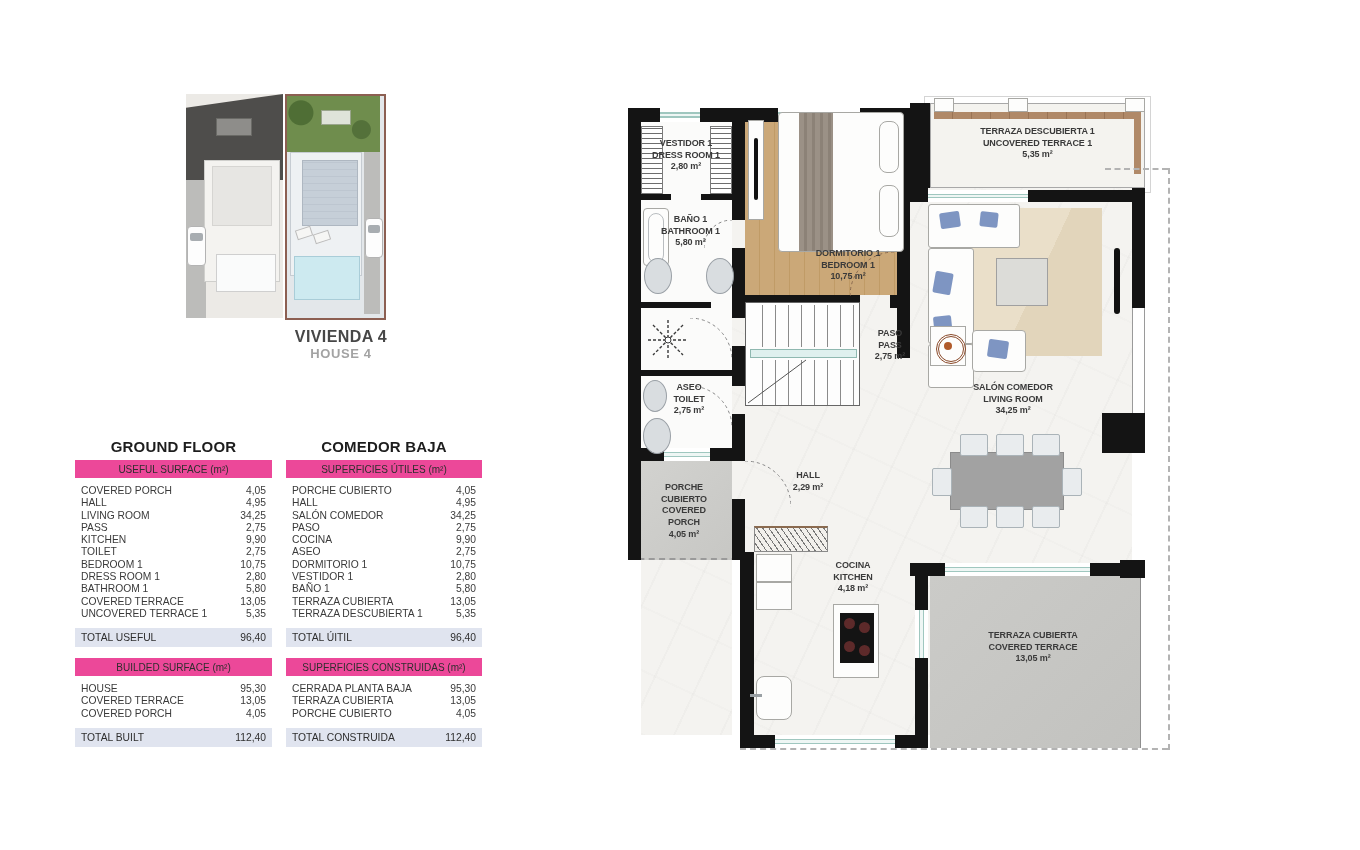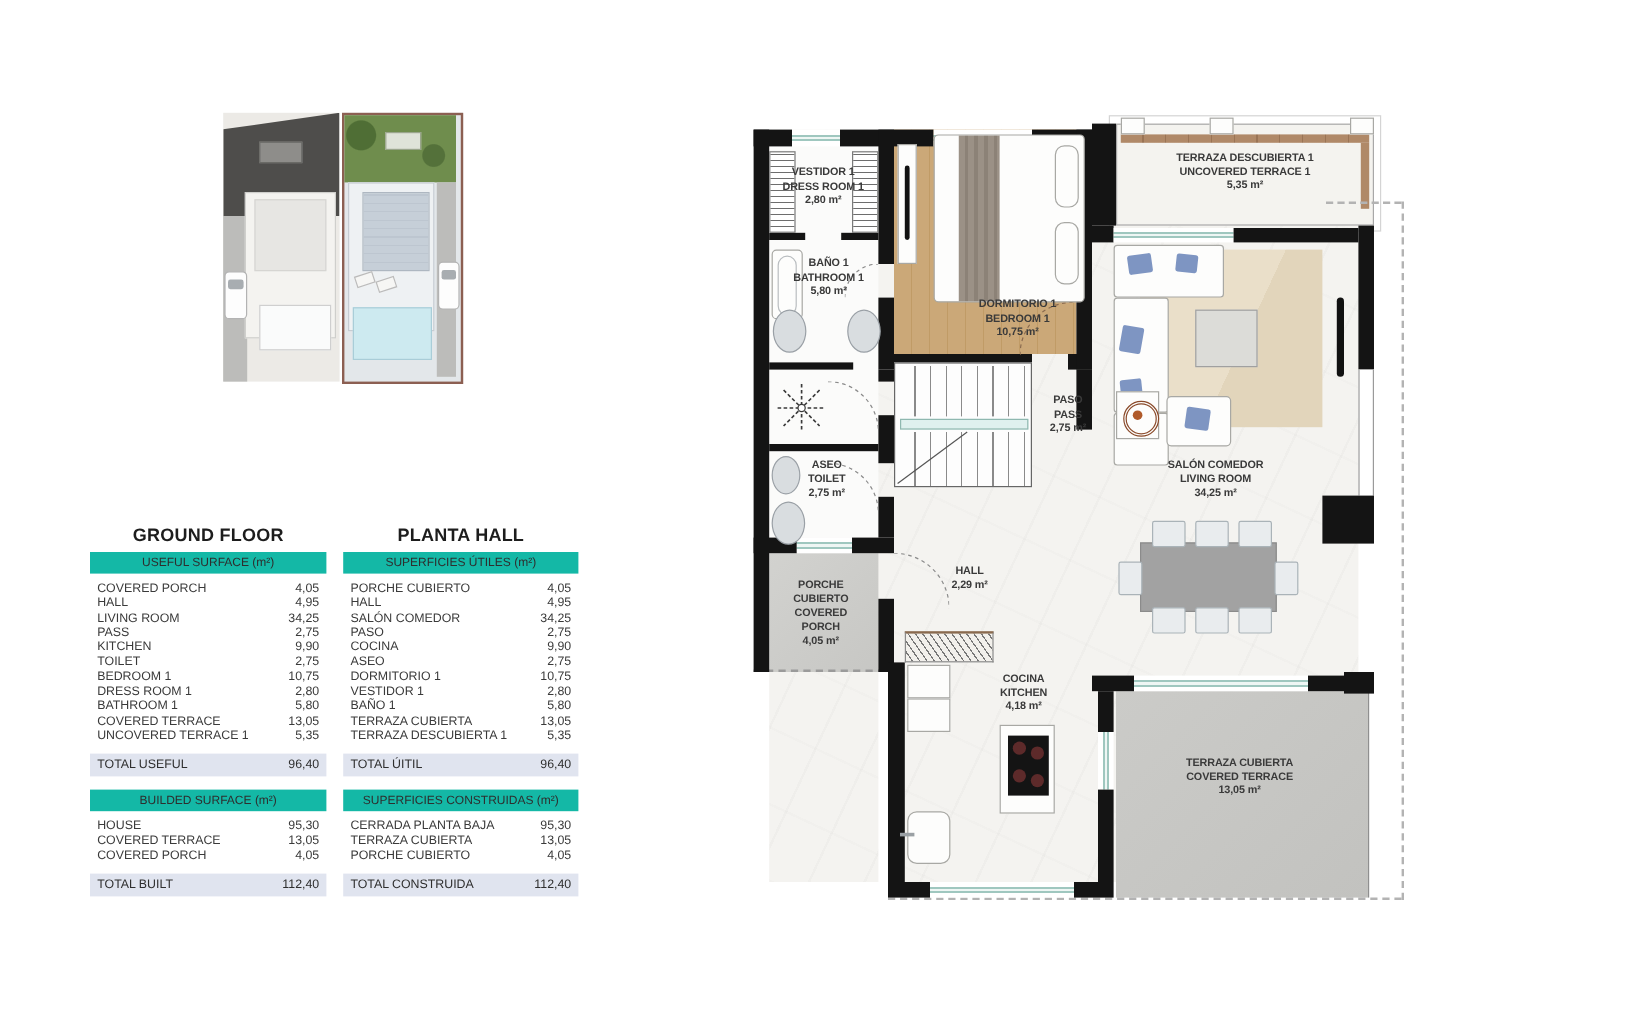--- a/index.html
+++ b/index.html
@@ -3,21 +3,21 @@
 <meta charset="utf-8">
 <style>
   html,body{margin:0;padding:0;background:#fff;}
   .stage{position:relative;width:1360px;height:850px;background:#fff;overflow:hidden;
          font-family:"Liberation Sans",sans-serif;}
   .abs{position:absolute;}
   
   .tbl{position:absolute;width:197px;}
   .tbl-title{height:19px;margin-bottom:3px;text-align:center;font-size:15px;font-weight:bold;
              color:#1d1d1d;letter-spacing:.2px;}
-  .thead{height:18px;margin-bottom:7px;background:#14b8a6;display:flex;align-items:center;
+  .thead{height:18px;margin-bottom:7px;background:#ec4899;display:flex;align-items:center;
          justify-content:center;font-size:10px;color:#2e2e2e;}
   .rows{height:135px;margin-bottom:8px;}
   .rows-short{height:37px;margin-bottom:8px;}
   .trow{display:flex;justify-content:space-between;font-size:10.3px;color:#3a3a3a;
         height:12.3px;line-height:12.3px;padding:0 6px;}
   .ttotal{height:19px;margin-bottom:11px;background:#e0e4ef;display:flex;align-items:center;
           justify-content:space-between;font-size:10.3px;color:#2e2e2e;padding:0 6px;}
   
   .site{position:absolute;left:186px;top:94px;width:198px;height:224px;}
   .car{background:#fdfdfd;border:1px solid #b3b3b3;border-radius:4px;}
@@ -66,20 +66,24 @@
   <div class="abs" style="left:178px;top:58px;width:16px;height:162px;background:#bcbcba;"></div>
   <div class="abs white-box" style="left:104px;top:58px;width:72px;height:124px;background:#eef1f3;border-color:#c6ccd2;"></div>
   <div class="abs" style="left:116px;top:66px;width:54px;height:64px;background:repeating-linear-gradient(0deg,#c6cfd8 0 6px,#bdc6d0 6px 7px);border:1px solid #aeb7c1;"></div>
   <div class="abs" style="left:110px;top:134px;width:14px;height:8px;background:#f6f6f4;border:1px solid #bbb;transform:rotate(-18deg);"></div>
   <div class="abs" style="left:128px;top:138px;width:14px;height:8px;background:#f6f6f4;border:1px solid #bbb;transform:rotate(-18deg);"></div>
   <div class="abs" style="left:108px;top:162px;width:64px;height:42px;background:#cdeaf0;border:1px solid #a9cdd8;"></div>
   <div class="abs car" style="left:179px;top:124px;width:16px;height:38px;">
         <i></i>
       </div>
 </div>
+<div class="site-label">
+  <div class="l1">VIVIENDA 4</div>
+  <div class="l2">HOUSE 4</div>
+</div>
 
 <div class="tbl" style="left:75px;top:438px;">
   <div class="tbl-title">GROUND FLOOR</div>
   <div class="thead">USEFUL SURFACE (m²)</div>
   <div class="rows">
         <div class="trow">
           <span>COVERED PORCH</span>
           <span>4,05</span>
         </div>
         <div class="trow">
@@ -141,21 +145,21 @@
           <span>COVERED PORCH</span>
           <span>4,05</span>
         </div>
       </div>
   <div class="ttotal">
     <span>TOTAL BUILT</span>
     <span>112,40</span>
   </div>
 </div>
 <div class="tbl" style="left:286px;top:438px;width:196px;">
-  <div class="tbl-title">PLANTA HALL</div>
+  <div class="tbl-title">COMEDOR BAJA</div>
   <div class="thead">SUPERFICIES ÚTILES (m²)</div>
   <div class="rows">
         <div class="trow">
           <span>PORCHE CUBIERTO</span>
           <span>4,05</span>
         </div>
         <div class="trow">
           <span>HALL</span>
           <span>4,95</span>
         </div>

